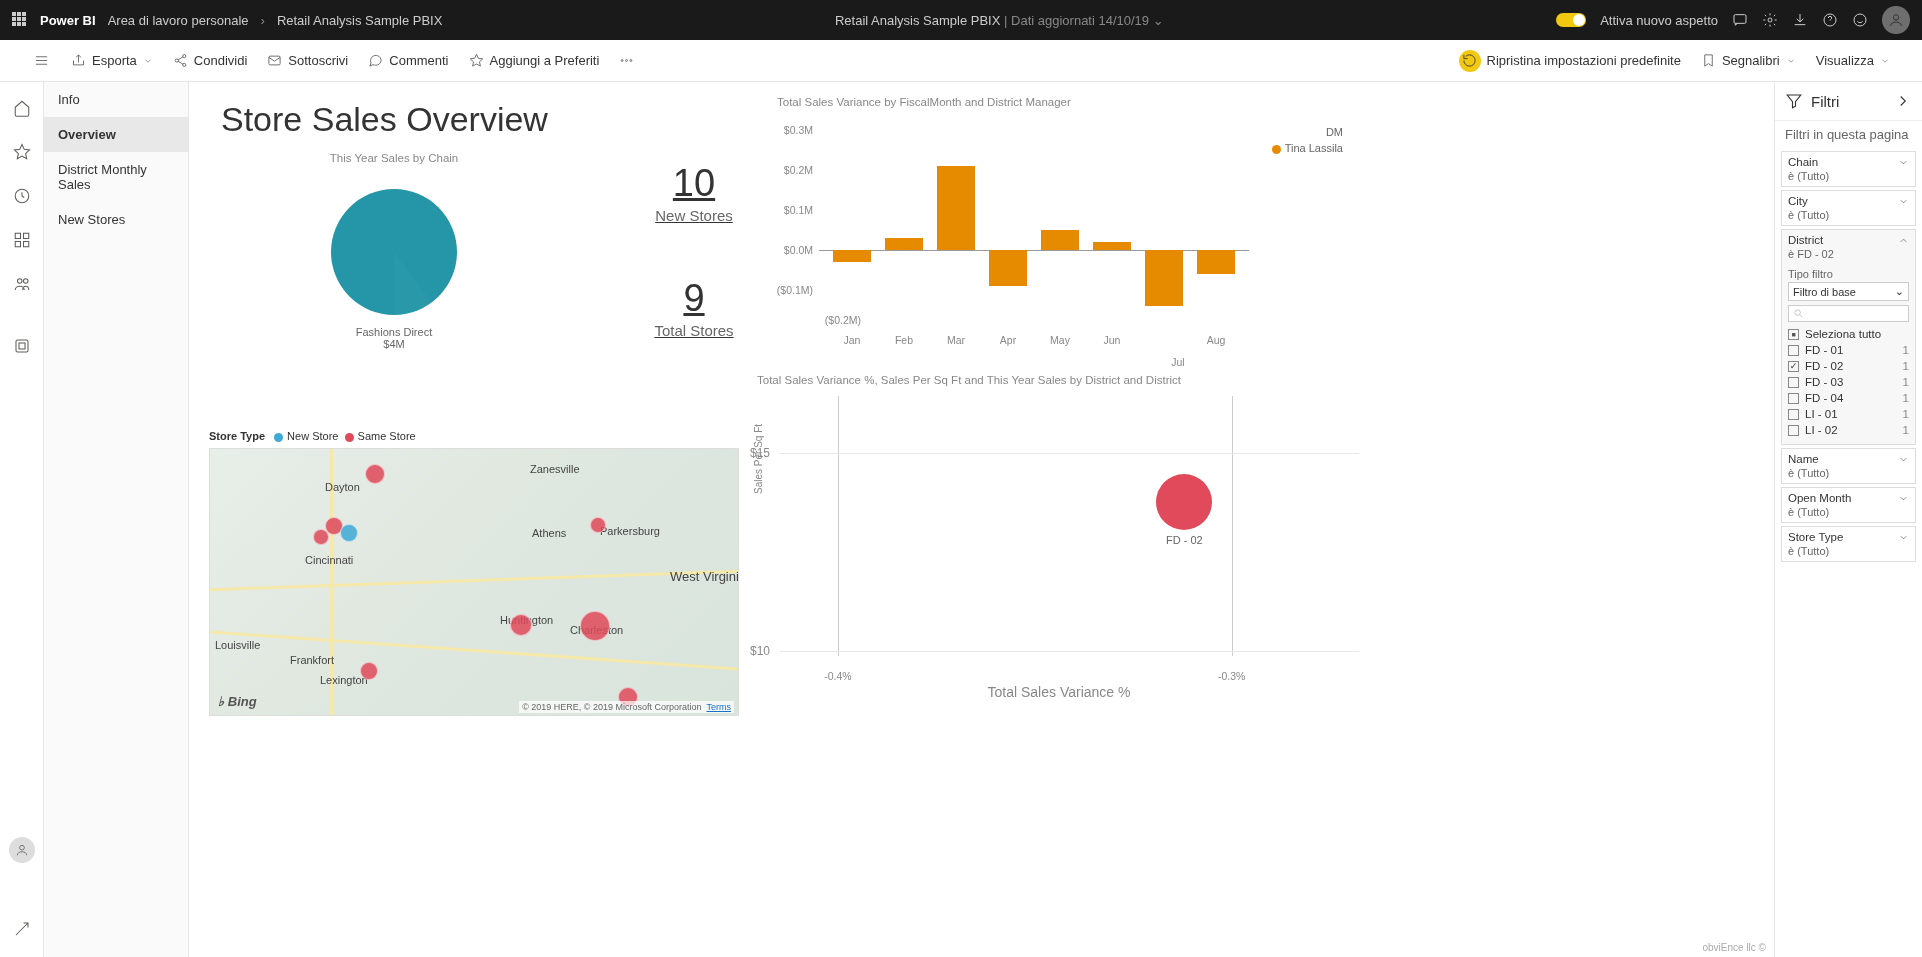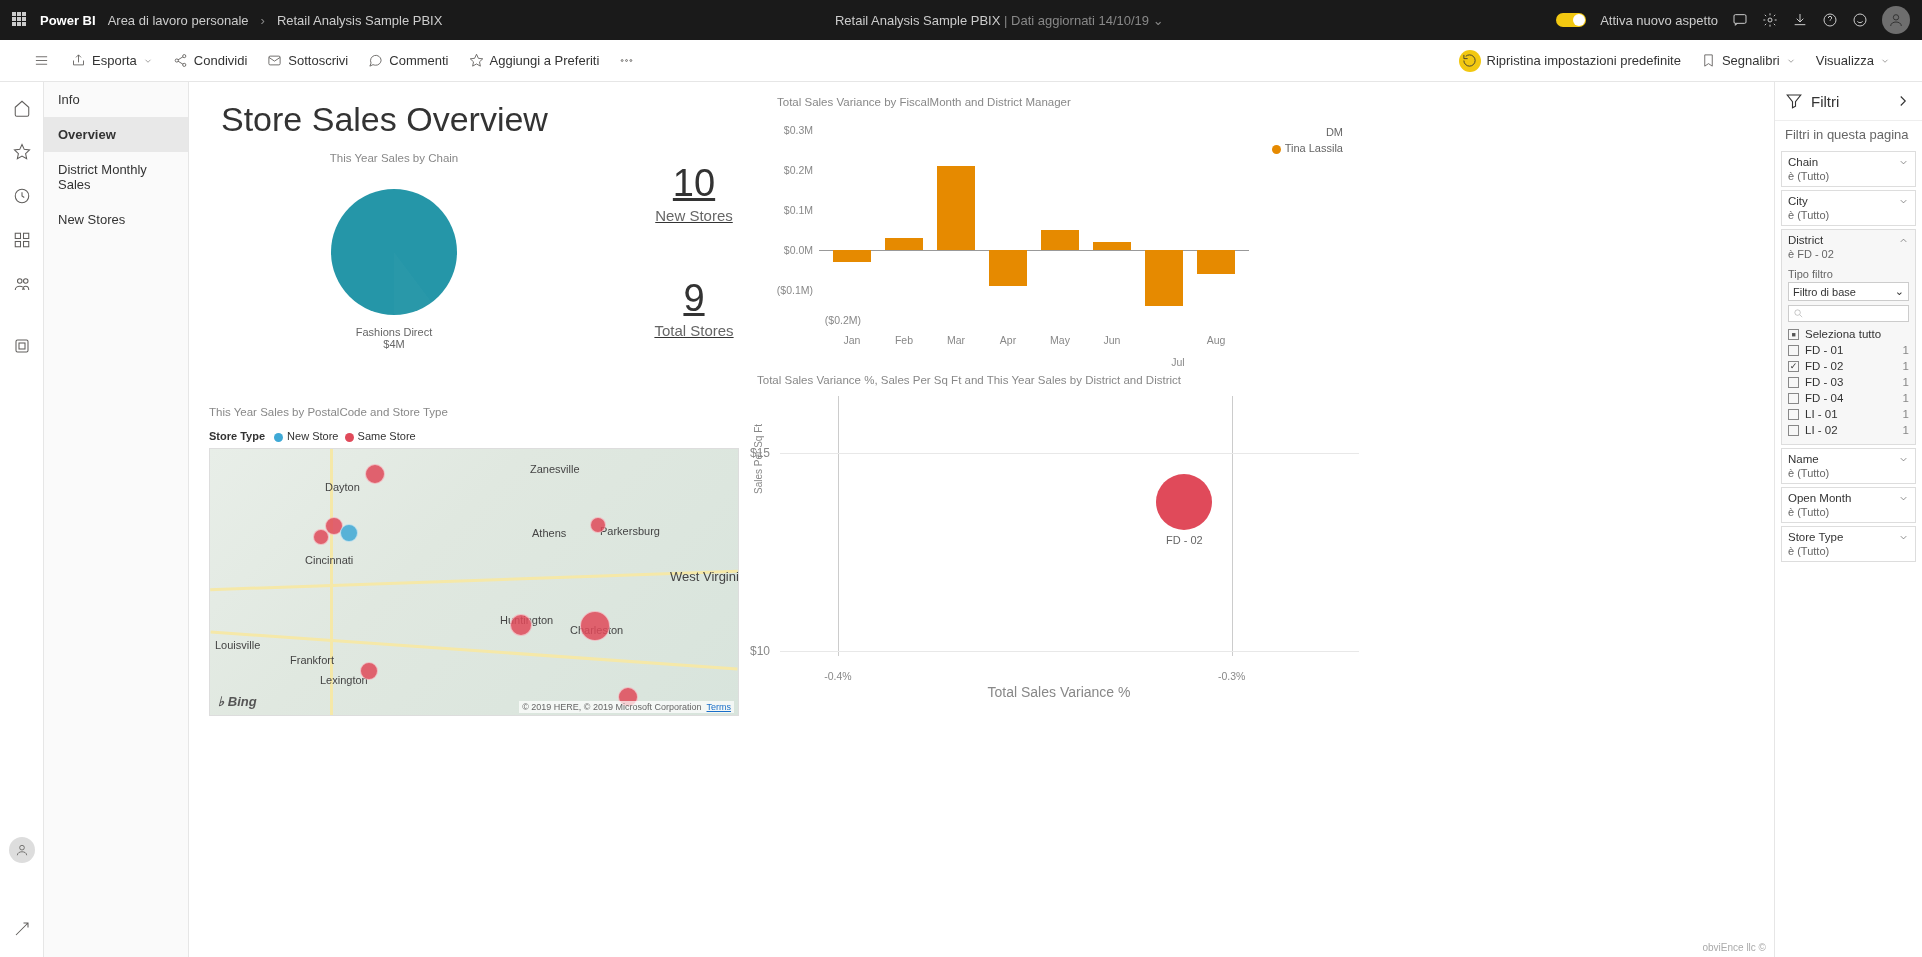--- a/index.html
+++ b/index.html
@@ -360,23 +360,20 @@
             <div class="bar-rect" style="top: 120px; height: 56px;"></div>
           </div>
           <div class="bar-xlabel" style="left: 340px; margin-top: 22px;">Jul</div>
           <div class="bar-col" style="left: 378px;">
             <div class="bar-rect" style="top: 120px; height: 24px;"></div>
           </div>
           <div class="bar-xlabel" style="left: 378px;">Aug</div>
         </div>
     </div>
 
-    <div class="visual maptitle">
-      <div class="vis-title" style="text-align:left;">This Year Sales by PostalCode and Store Type</div>
-    </div>
     <div class="maplegend">
       <span class="leg-key">Store Type</span>
       <span class="lg-dot" style="background:#3fa9d6;"></span><span>New Store</span>&nbsp;
       <span class="lg-dot" style="background:#e04a5a;"></span><span>Same Store</span>
     </div>
     <div class="mapimg">
       <div class="map-road" style="left:0;top:130px;width:100%;transform:rotate(-2deg);"></div>
       <div class="map-road" style="left:0;top:200px;width:100%;transform:rotate(4deg);"></div>
       <div class="map-road" style="left:120px;top:0;width:3px;height:100%;background:#f5e8a8;"></div>
       <div class="map-city" style="left:115px;top:32px;">Dayton</div>

